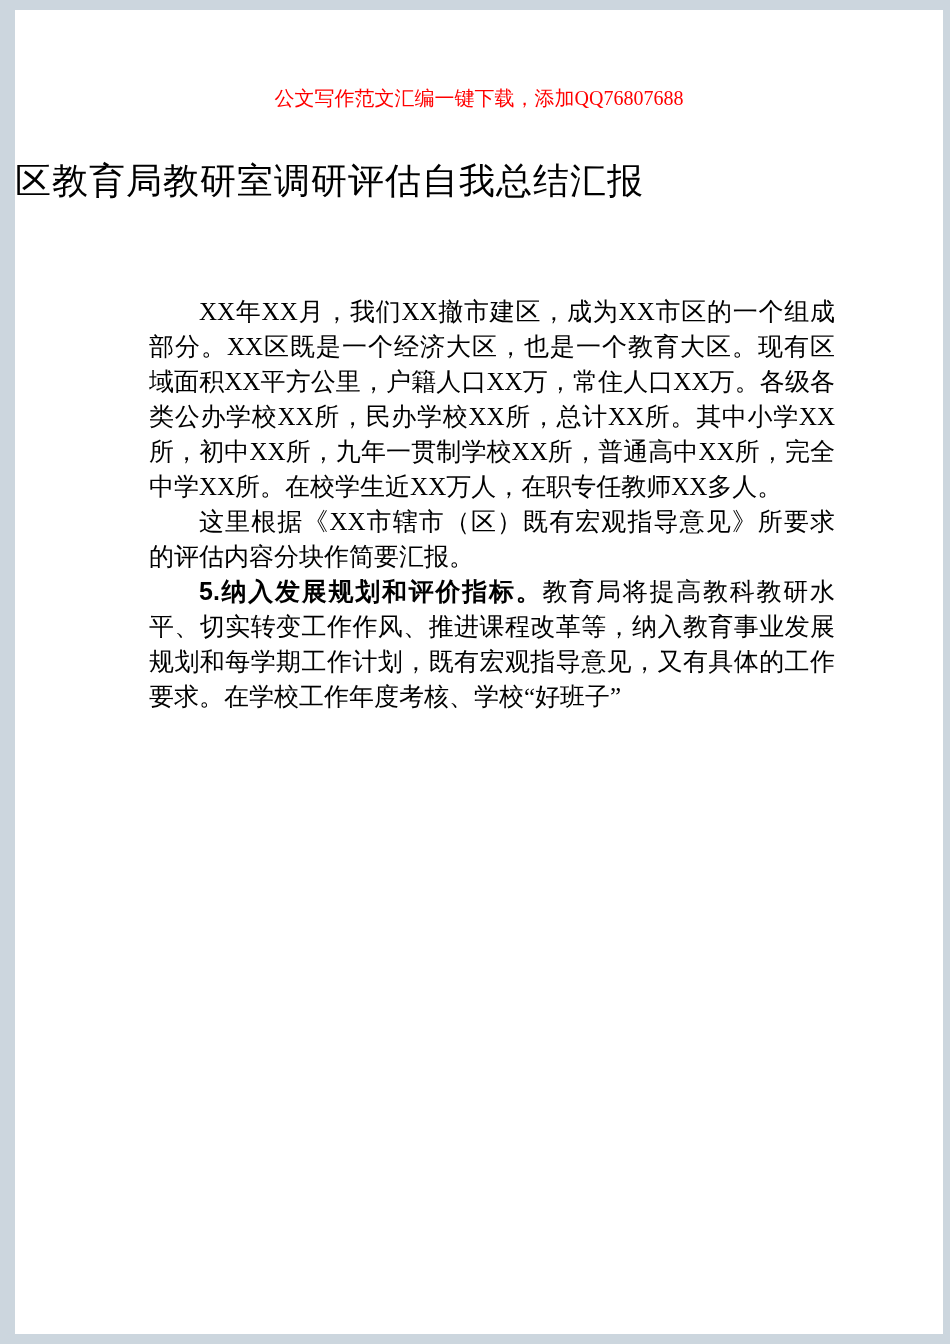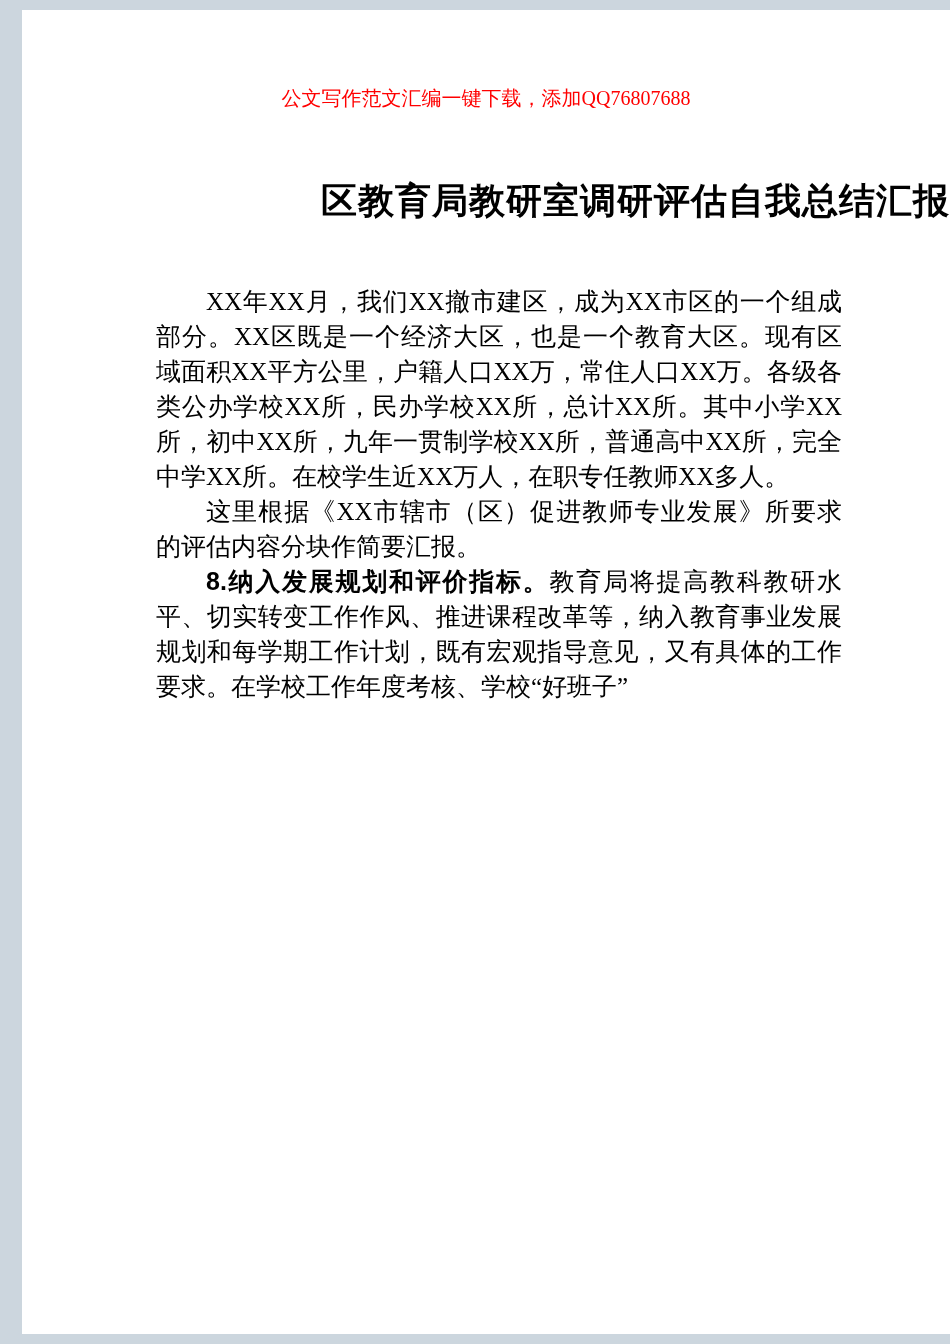--- a/index.html
+++ b/index.html
@@ -6,47 +6,47 @@
   html, body {
     margin: 0;
     padding: 0;
     width: 950px;
     height: 1344px;
     background: var(--frame-bg, #ccd6de);
     font-family: "Liberation Serif", "DejaVu Serif", serif;
   }
   .page {
     position: absolute;
-    left: 22px;
+    left: 15px;
     top: 10px;
     width: 928px;
     height: 1324px;
     background: var(--page-bg, #ffffff);
     overflow: hidden;
   }
   .notice {
     margin-top: 75px;
     text-align: center;
     color: var(--notice-red, #ff0000);
     font-size: 20px;
     line-height: 26px;
     font-family: "Liberation Serif", "DejaVu Serif", serif;
   }
   .title {
-    margin: 68px 0 0 0;
-    text-align: right;
+    margin: 48px 0 0 0;
+    text-align: left;
     font-size: 36px;
     line-height: 43px;
-    font-weight: 700;
+    font-weight: 400;
     color: var(--text-black, #000000);
     font-family: "Liberation Sans", "DejaVu Sans", sans-serif;
     letter-spacing: 1px;
   }
   .content {
-    margin: 62px 108px 0 134px;
+    margin: 92px 108px 0 134px;
     color: var(--text-black, #000000);
   }
   .para {
     margin: 0;
     font-size: 25px;
     line-height: 35px;
     text-align: justify;
     text-indent: 2em;
     word-break: break-all;
   }
@@ -57,17 +57,17 @@
 </style>
 </head>
 <body>
 
 <div class="frame">
   <div class="page">
     <div class="notice">公文写作范文汇编一键下载，添加QQ76807688</div>
     <h1 class="title">区教育局教研室调研评估自我总结汇报</h1>
     <div class="content">
       <p class="para">XX年XX月，我们XX撤市建区，成为XX市区的一个组成部分。XX区既是一个经济大区，也是一个教育大区。现有区域面积XX平方公里，户籍人口XX万，常住人口XX万。各级各类公办学校XX所，民办学校XX所，总计XX所。其中小学XX所，初中XX所，九年一贯制学校XX所，普通高中XX所，完全中学XX所。在校学生近XX万人，在职专任教师XX多人。</p>
-      <p class="para">这里根据《XX市辖市（区）促进教师专业发展》所要求的评估内容分块作简要汇报。</p>
-      <p class="para"><strong class="lead">8.纳入发展规划和评价指标。</strong><span>教育局将提高教科教研水平、切实转变工作作风、推进课程改革等，纳入教育事业发展规划和每学期工作计划，既有宏观指导意见，又有具体的工作要求。在学校工作年度考核、学校“好班子”</span></p>
+      <p class="para">这里根据《XX市辖市（区）既有宏观指导意见》所要求的评估内容分块作简要汇报。</p>
+      <p class="para"><strong class="lead">5.纳入发展规划和评价指标。</strong><span>教育局将提高教科教研水平、切实转变工作作风、推进课程改革等，纳入教育事业发展规划和每学期工作计划，既有宏观指导意见，又有具体的工作要求。在学校工作年度考核、学校“好班子”</span></p>
     </div>
   </div>
 </div>
 
 </body></html>

